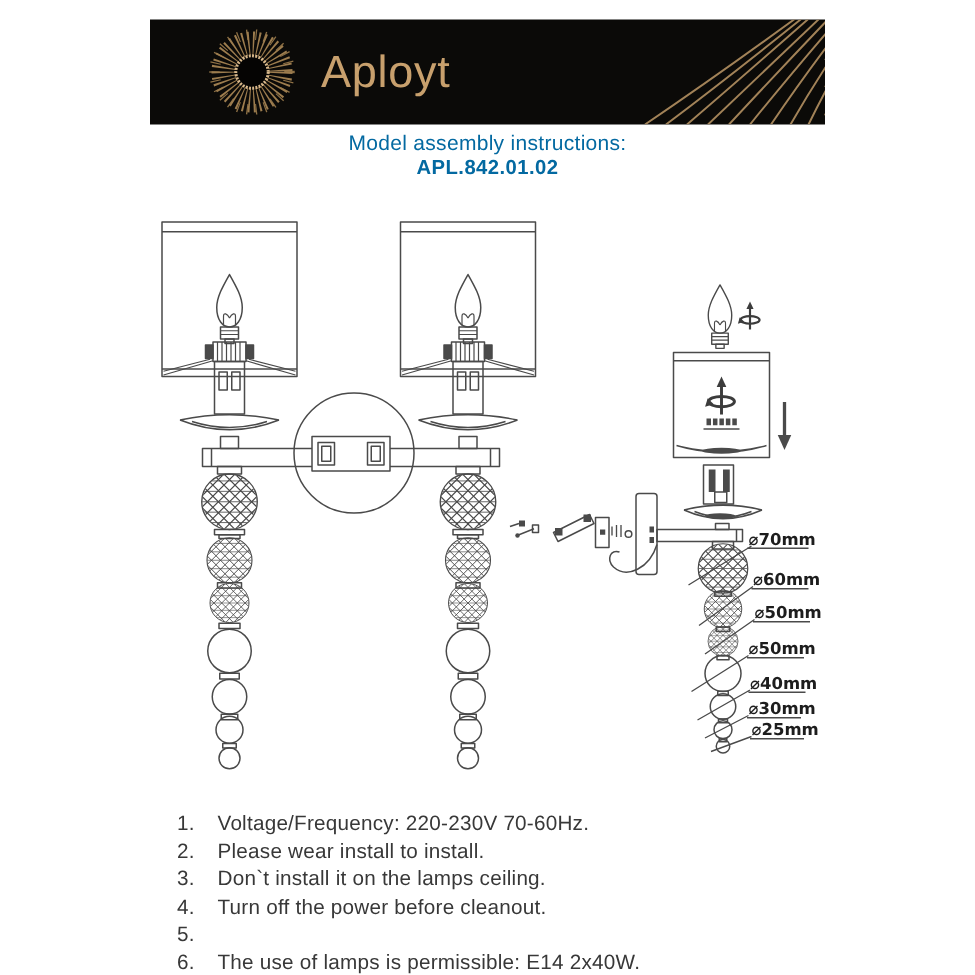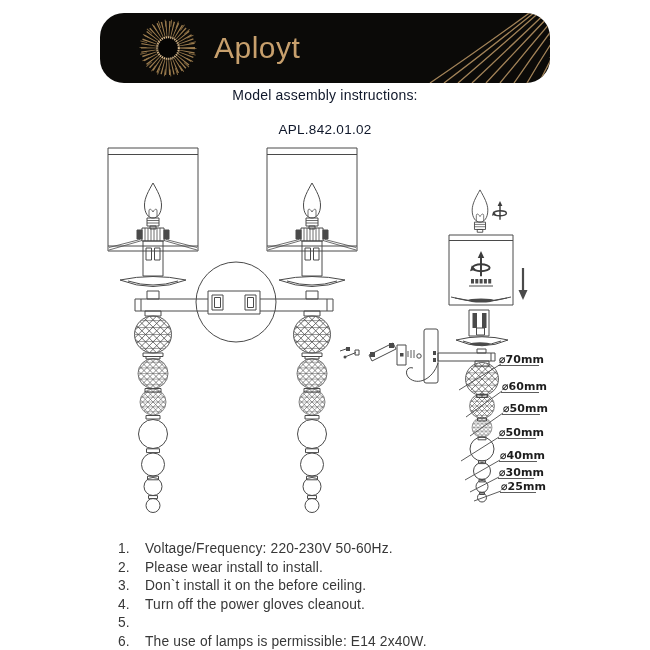--- a/index.html
+++ b/index.html
@@ -3,34 +3,34 @@
 <meta charset="utf-8">
 <style>
   html,body{margin:0;padding:0;background:#ffffff;}
   .page{
     position:relative;width:650px;height:650px;background:#ffffff;overflow:hidden;
     font-family:"Liberation Sans","DejaVu Sans",sans-serif;
   }
   
   .banner{
     position:absolute;left:100px;top:13px;width:450px;height:70px;
-    background:#0b0a08;overflow:hidden;border-radius:24px;
+    background:#0b0a08;overflow:hidden;
   }
   .banner svg{display:block;width:450px;height:70px;}
   .brand-text{
     font-family:"Liberation Sans","DejaVu Sans",sans-serif;
     font-size:30px;font-weight:400;letter-spacing:.5px;fill:#c8a06d;
   }
   
   .subtitle-wrap{
     position:absolute;left:0;top:88px;width:650px;text-align:center;
-    color:#0f172a;
+    color:#0369a1;
   }
   .subtitle-line{font-size:14px;line-height:15px;letter-spacing:.2px;}
-  .model-line{font-size:13.5px;line-height:15px;letter-spacing:.3px;margin-top:19px;}
+  .model-line{font-size:13.5px;line-height:15px;letter-spacing:.3px;margin-top:1px;font-weight:bold;}
   
   .diagram{position:absolute;left:0;top:0;width:650px;height:650px;}
   .art{stroke:#4a4a4a;fill:none;stroke-width:1;stroke-linejoin:round;}
   .artf{fill:#4a4a4a;stroke:none;}
   .wfill{fill:#ffffff;stroke:#4a4a4a;}
   .dim-label{
     font-family:"DejaVu Sans","Liberation Sans",sans-serif;
     font-size:11px;font-weight:bold;fill:#1d1d1d;stroke:none;
   }
   
@@ -274,33 +274,33 @@
         <text class="dim-label" x="500" y="459">⌀40mm</text>
         <text class="dim-label" x="499" y="476">⌀30mm</text>
         <text class="dim-label" x="501" y="490">⌀25mm</text>
       </g>
     </g>
   </svg>
 
   <div class="instructions">
     <div class="inst-row">
       <span class="inst-num">1.</span>
-      <span class="inst-text">Voltage/Frequency: 220-230V 50-60Hz.</span>
+      <span class="inst-text">Voltage/Frequency: 220-230V 70-60Hz.</span>
     </div>
     <div class="inst-row">
       <span class="inst-num">2.</span>
       <span class="inst-text">Please wear install to install.</span>
     </div>
     <div class="inst-row">
       <span class="inst-num">3.</span>
-      <span class="inst-text">Don`t install it on the before ceiling.</span>
+      <span class="inst-text">Don`t install it on the lamps ceiling.</span>
     </div>
     <div class="inst-row">
       <span class="inst-num">4.</span>
-      <span class="inst-text">Turn off the power gloves cleanout.</span>
+      <span class="inst-text">Turn off the power before cleanout.</span>
     </div>
     <div class="inst-row">
       <span class="inst-num">5.</span>
     </div>
     <div class="inst-row">
       <span class="inst-num">6.</span>
       <span class="inst-text">The use of lamps is permissible: E14 2x40W.</span>
     </div>
   </div>
 

